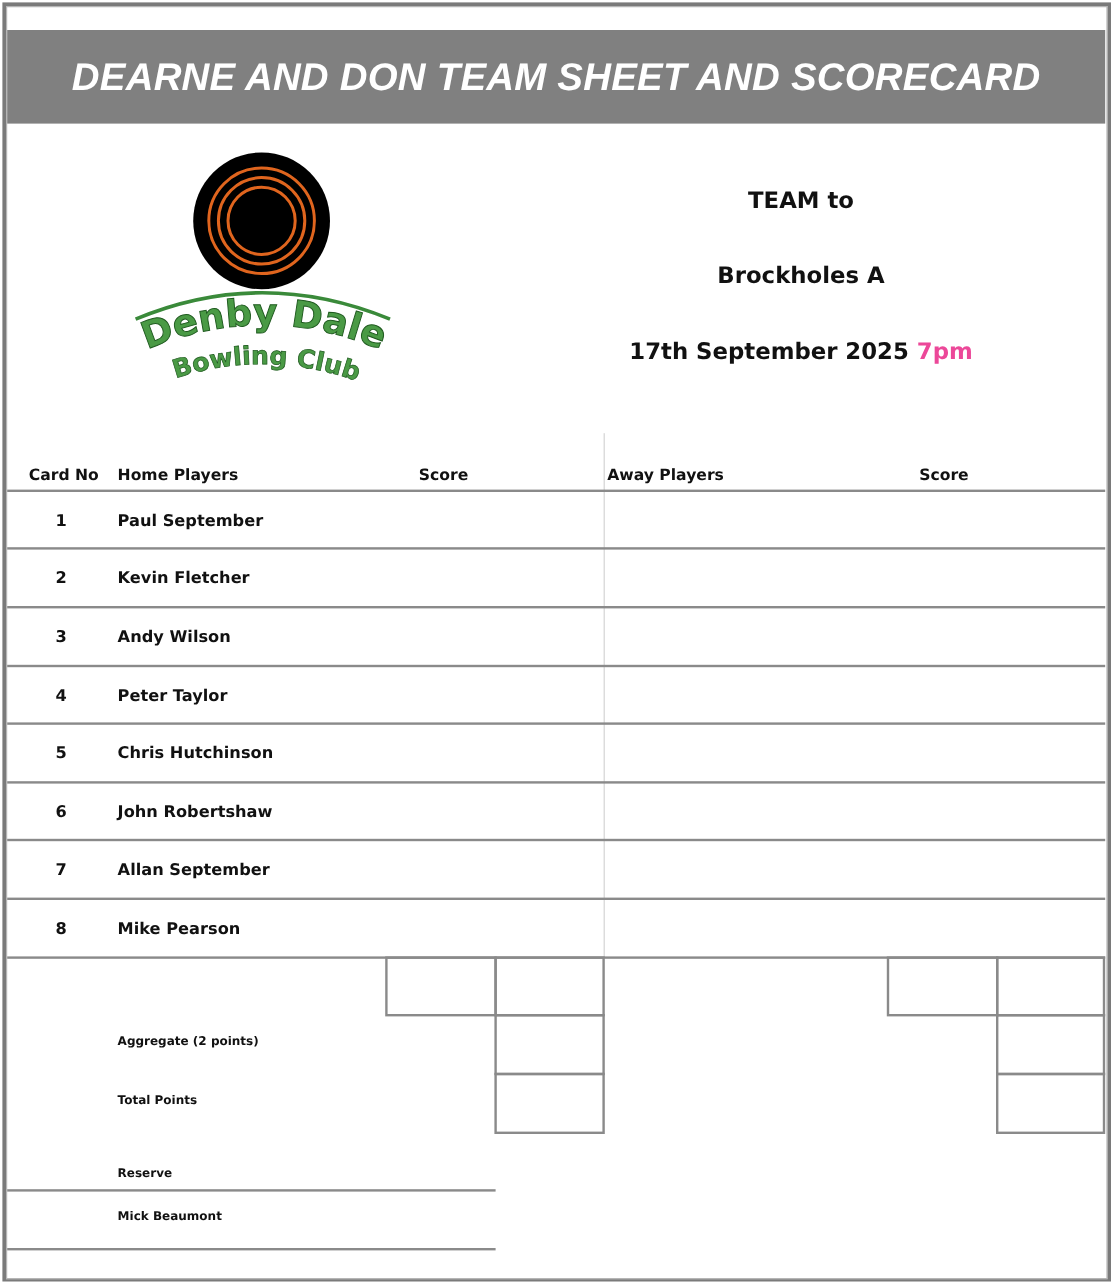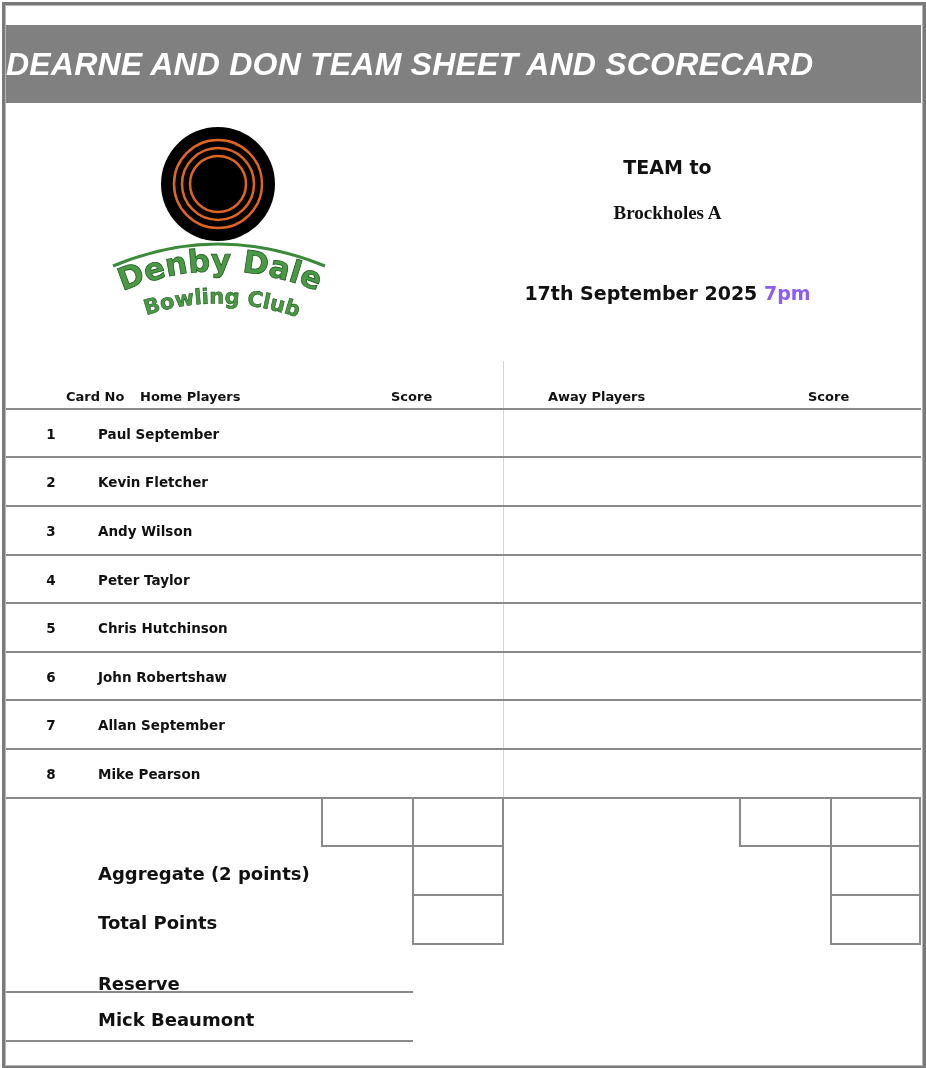--- a/index.html
+++ b/index.html
@@ -1,36 +1,36 @@
 <!DOCTYPE html>
 <html><head>
 <meta charset="utf-8">
 <style>
   html, body { margin:0; padding:0; background:#ffffff; }
   body { width:926px; height:1068px; position:relative; overflow:hidden;
          font-family:"DejaVu Sans", "Liberation Sans", sans-serif; color:#111; }
   .frame { position:absolute; left:2px; top:2px; width:918px; height:1061px;
            border:3px solid #7a7a7a; box-shadow: inset 0 0 0 1px #b5b5b5; box-sizing:content-box; }
   .banner { position:absolute; left:6px; top:25px; width:915px; height:78px; background:#808080;
-            display:flex; align-items:center; }
+            display:flex; align-items:center; justify-content:center; }
   .banner-title { color:#ffffff; font-family:"Liberation Sans", sans-serif; font-weight:bold;
                   font-style:italic; font-size:32px; letter-spacing:0.2px; }
   .logo { position:absolute; left:105px; top:122px; width:230px; height:210px; }
   .match-info { position:absolute; left:505px; top:150px; width:325px; text-align:center;
                 font-weight:bold; font-size:19px; }
   .match-info .line { position:absolute; left:0; width:100%; }
-  .red { color:#8b5cf6; }
-  .hdr { position:absolute; top:389px; font-size:13px; font-weight:bold;margin-left:42px; }
+  .red { color:#ec4899; }
+  .hdr { position:absolute; top:389px; font-size:13px; font-weight:bold; }
   .hline { position:absolute; height:0; border-top:2px solid #8a8a8a; }
   .vline { position:absolute; width:0; border-left:1px solid #d4d4d4; }
   .row { position:absolute; left:6px; width:915px; height:48px; font-size:13.5px; font-weight:bold; }
   .row .no { position:absolute; left:38px; width:14px; text-align:center; top:16px; }
   .row .name { position:absolute; left:92px; top:16px; }
   .box { position:absolute; border:2px solid #8a8a8a; box-sizing:border-box; }
-  .lbl { position:absolute; left:98px; font-size:18px; font-weight:bold; }
+  .lbl { position:absolute; left:98px; font-size:10px; font-weight:bold; }
 </style>
 </head>
 <body>
 
 <div class="frame"></div>
 
 <div class="banner">
   <span class="banner-title">DEARNE AND DON TEAM SHEET AND SCORECARD</span>
 </div>
 
@@ -49,21 +49,21 @@
       <textPath href="#arc1" startOffset="50%" text-anchor="middle">Denby Dale</textPath>
     </text>
     <text font-family="DejaVu Sans, sans-serif" font-weight="bold" font-size="21" fill="#4a9a45" stroke="#1f5a1f" stroke-width="0.6">
       <textPath href="#arc2" startOffset="50%" text-anchor="middle">Bowling Club</textPath>
     </text>
   </svg>
 </div>
 
 <div class="match-info">
   <div class="line" style="top:6px;">TEAM to</div>
-  <div class="line" style="top:52px;font-family:Liberation Serif, serif;">Brockholes A</div>
+  <div class="line" style="top:69px;">Brockholes A</div>
   <div class="line" style="top:132px;">
     <span>17th September 2025</span>
     <span class="red">7pm</span>
   </div>
 </div>
 
 <div class="hdr" style="left:24px;">Card No</div>
 <div class="hdr" style="left:98px;text-align:right;">Home Players</div>
 <div class="hdr" style="left:349px;">Score</div>
 <div class="hdr" style="left:506px;">Away Players</div>

